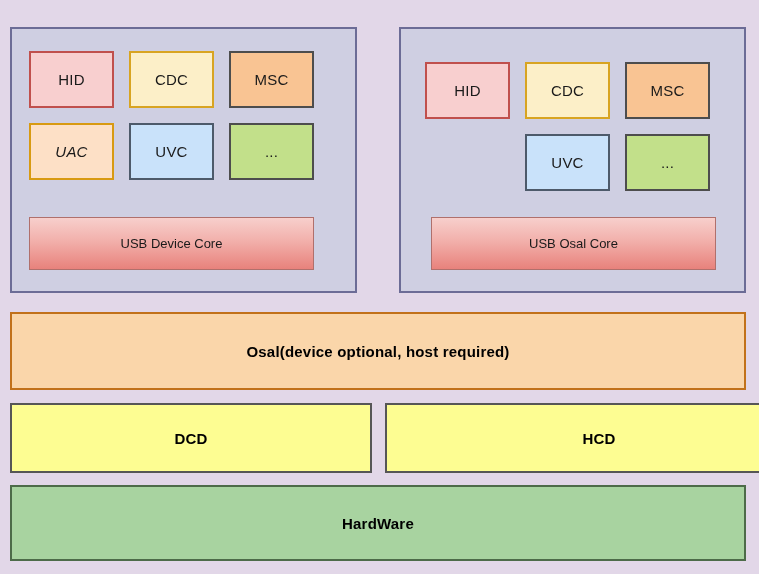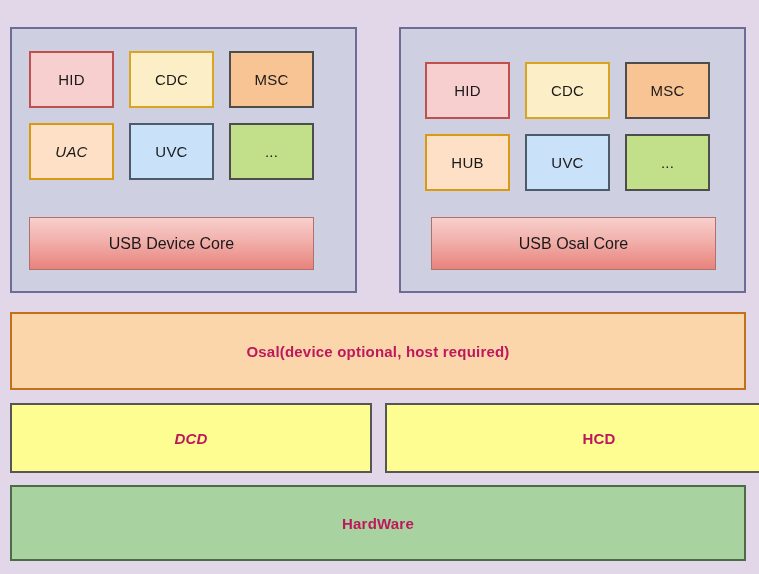--- a/index.html
+++ b/index.html
@@ -55,48 +55,47 @@
   .box-uvc   { background: #c9e2fa; border: 2px solid #4d5a6a; }
   .box-etc   { background: #c2e08a; border: 2px solid #4d4d4d; }
 
   
   .core-box {
     position: absolute;
     box-sizing: border-box;
     display: flex;
     align-items: center;
     justify-content: center;
-    font-size: 16px;
+    font-size: 13px;
     color: #1a1a1a;
     background: linear-gradient(to bottom, #f7cfcc 0%, #f2b0ab 45%, #e8827c 100%);
     border: 1px solid #b0706c;
   }
 
   
   .layer-bar {
     position: absolute;
     box-sizing: border-box;
     display: flex;
     align-items: center;
     justify-content: center;
     font-size: 15px;
     font-weight: bold;
-    color: #be185d;
+    color: #000000;
     letter-spacing: .2px;
   }
   #osal-bar {
     left: 10px; top: 312px; width: 736px; height: 78px;
     background: #fad6aa;
     border: 2px solid #c1711a;
   }
   #dcd-bar {
     left: 10px; top: 403px; width: 362px; height: 70px;
     background: #fdfd92;
     border: 2px solid #565656;
-    font-style: italic;
   }
   #hcd-bar {
     left: 385px; top: 403px; width: 428px; height: 70px;
     background: #fdfd92;
     border: 2px solid #565656;
   }
   #hardware-bar {
     left: 10px; top: 485px; width: 736px; height: 76px;
     background: #a8d3a0;
     border: 2px solid #4d6b49;
@@ -147,23 +146,20 @@
     </div>
 
     <div class="class-box box-cdc" style="left:124px; top:33px; width:85px; height:57px;">
       <span>CDC</span>
     </div>
 
     <div class="class-box box-msc" style="left:224px; top:33px; width:85px; height:57px;">
       <span>MSC</span>
     </div>
 
-    <div class="class-box box-hub" style="left:24px; top:105px; width:85px; height:57px;">
-      <span>HUB</span>
-    </div>
 
     <div class="class-box box-uvc" style="left:124px; top:105px; width:85px; height:57px;">
       <span>UVC</span>
     </div>
 
     <div class="class-box box-etc" style="left:224px; top:105px; width:85px; height:57px;">
       <span>...</span>
     </div>
 
     <div class="core-box" style="left:30px; top:188px; width:285px; height:53px;">

